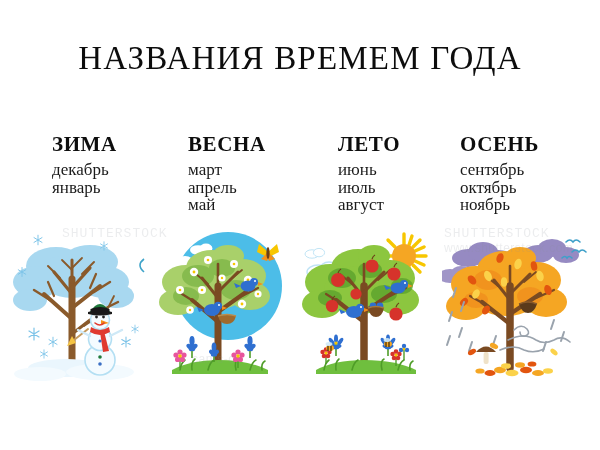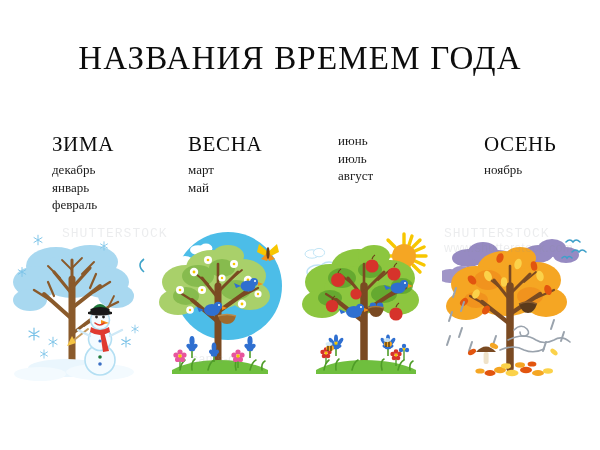--- a/index.html
+++ b/index.html
@@ -12,26 +12,26 @@
   
   .title{
     position:absolute;left:0;top:40px;width:600px;text-align:center;
     font-size:33px;font-weight:400;letter-spacing:1.2px;color:#0d0d0d;
     font-family:"Liberation Serif", serif;white-space:nowrap;
   }
 
   
   .cols{position:absolute;left:0;top:132px;width:600px;height:95px;}
   .col{position:absolute;top:0;}
-  .col-0{left:52px;} .col-1{left:188px;} .col-2{left:338px;} .col-3{left:460px;margin-left:24px;}
+  .col-0{left:52px;} .col-1{left:188px;} .col-2{left:338px;} .col-3{left:460px;}
   .season-name{
-    font-size:21px;font-weight:400;letter-spacing:.6px;line-height:24px;
+    font-size:21px;font-weight:700;letter-spacing:.6px;line-height:24px;
     color:#0d0d0d;margin:0 0 5px 0;white-space:nowrap;
   }
-  .month{font-size:13px;line-height:17.5px;color:#1a1a1a;white-space:nowrap;}
+  .month{font-size:17px;line-height:17.5px;color:#1a1a1a;white-space:nowrap;}
 
   
   .scenes{position:absolute;left:0;top:224px;width:600px;height:165px;}
   .scene{position:absolute;top:0;width:150px;height:165px;overflow:hidden;}
   .sc-0{left:4px;} .sc-1{left:150px;} .sc-2{left:296px;} .sc-3{left:442px;}
   .scene svg{display:block;width:150px;height:165px;}
 
   
   .wm{position:absolute;pointer-events:none;opacity:.16;}
   .wm-1{left:62px;top:226px;}
@@ -46,37 +46,40 @@
 <div class="page">
 
   <div class="title">НАЗВАНИЯ ВРЕМЕМ ГОДА</div>
 
   <div class="cols">
 
     <div class="col col-0">
       <div class="season-name">ЗИМА</div>
       <div class="month">декабрь</div>
       <div class="month">январь</div>
-      <div class="month">февраль</div>
     </div>
 
     <div class="col col-1">
       <div class="season-name">ВЕСНА</div>
       <div class="month">март</div>
+      <div class="month">апрель</div>
       <div class="month">май</div>
     </div>
 
     <div class="col col-2">
+      <div class="season-name">ЛЕТО</div>
       <div class="month">июнь</div>
       <div class="month">июль</div>
       <div class="month">август</div>
     </div>
 
     <div class="col col-3">
       <div class="season-name">ОСЕНЬ</div>
+      <div class="month">сентябрь</div>
+      <div class="month">октябрь</div>
       <div class="month">ноябрь</div>
     </div>
 
   </div>
 
   <div class="scenes">
 
     <div class="scene sc-0">
       <svg viewBox="0 0 150 165" xmlns="http://www.w3.org/2000/svg">
 

